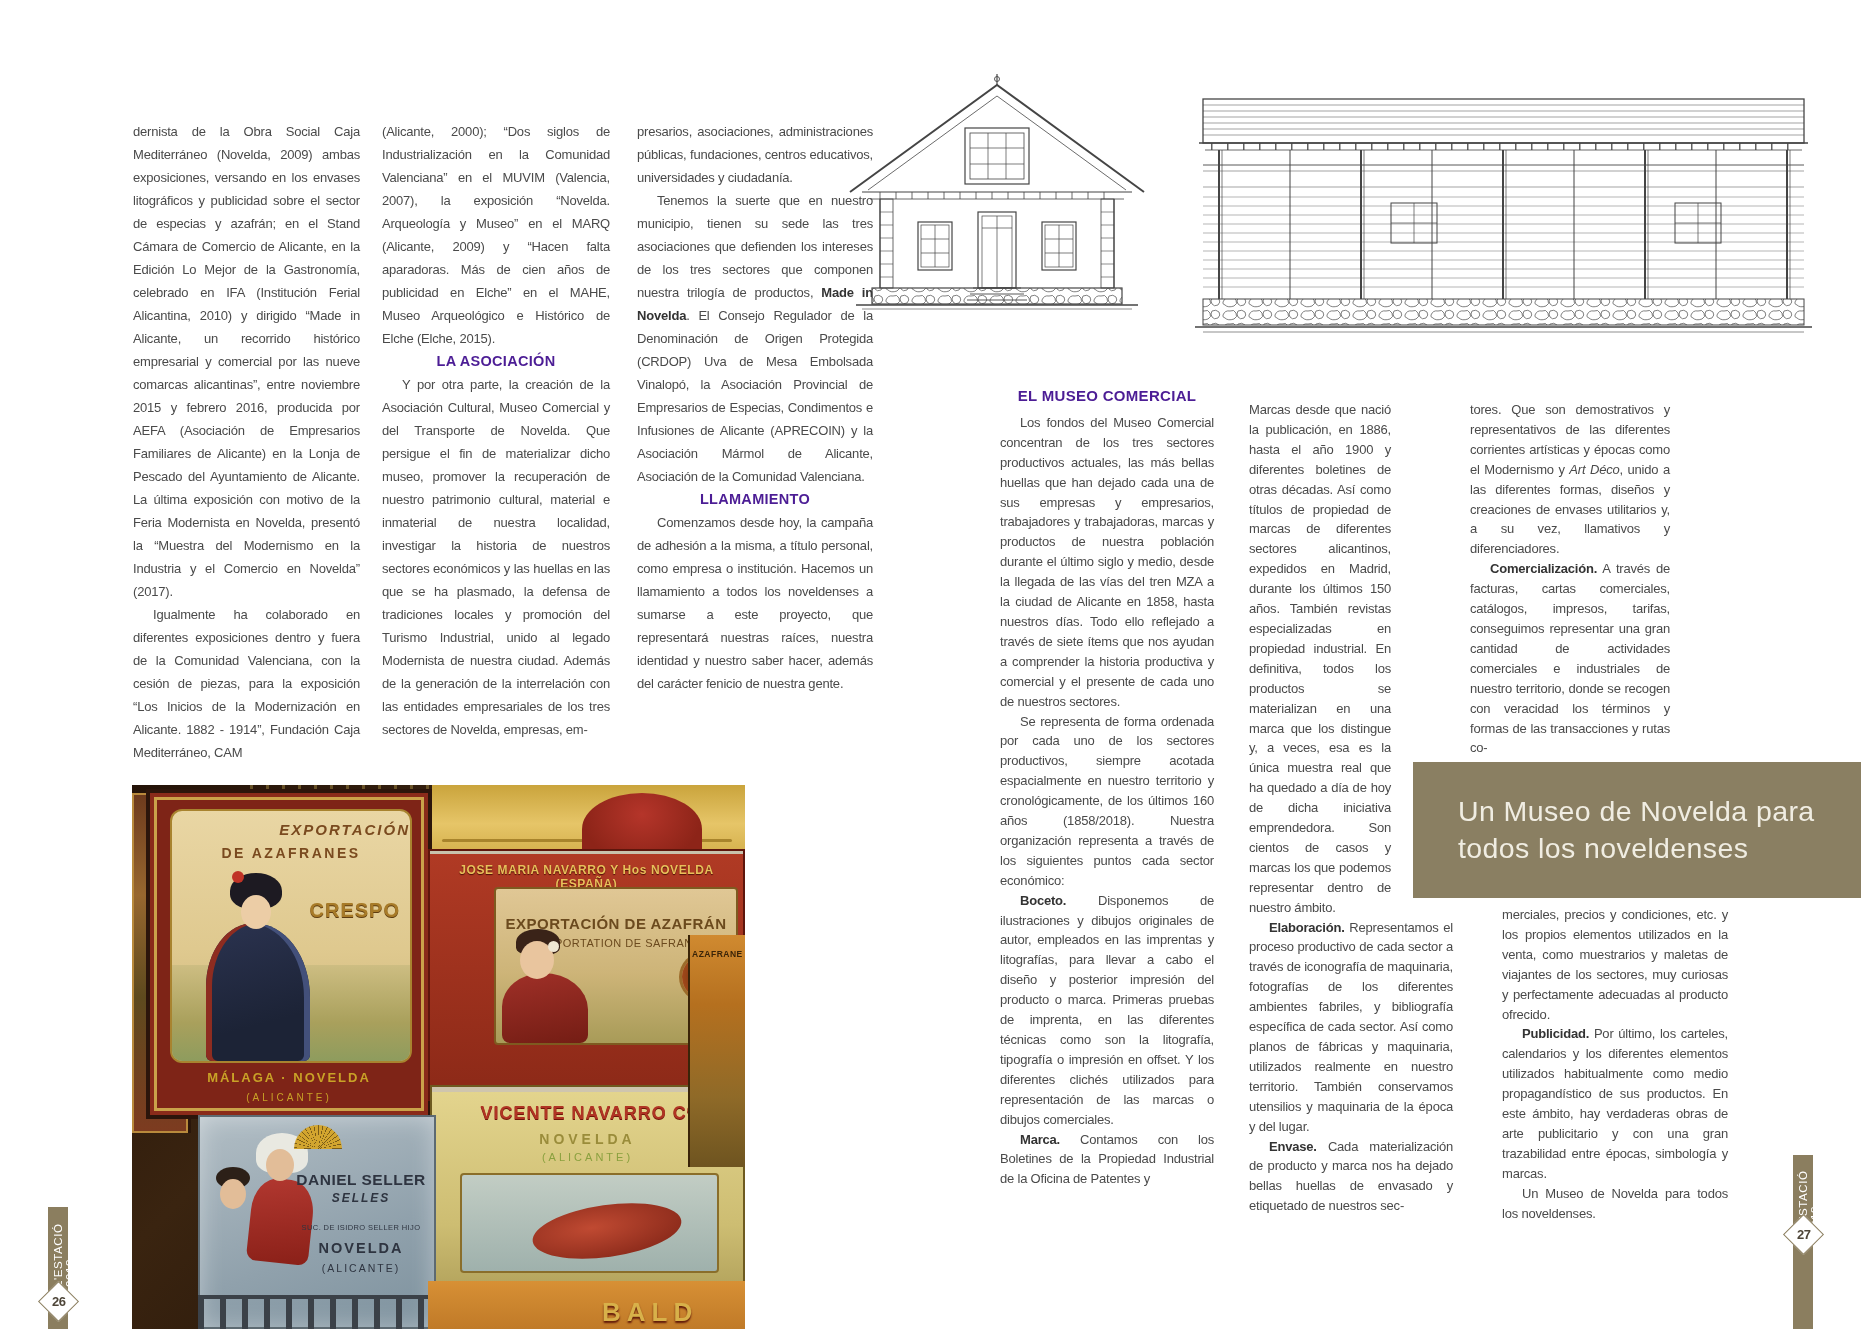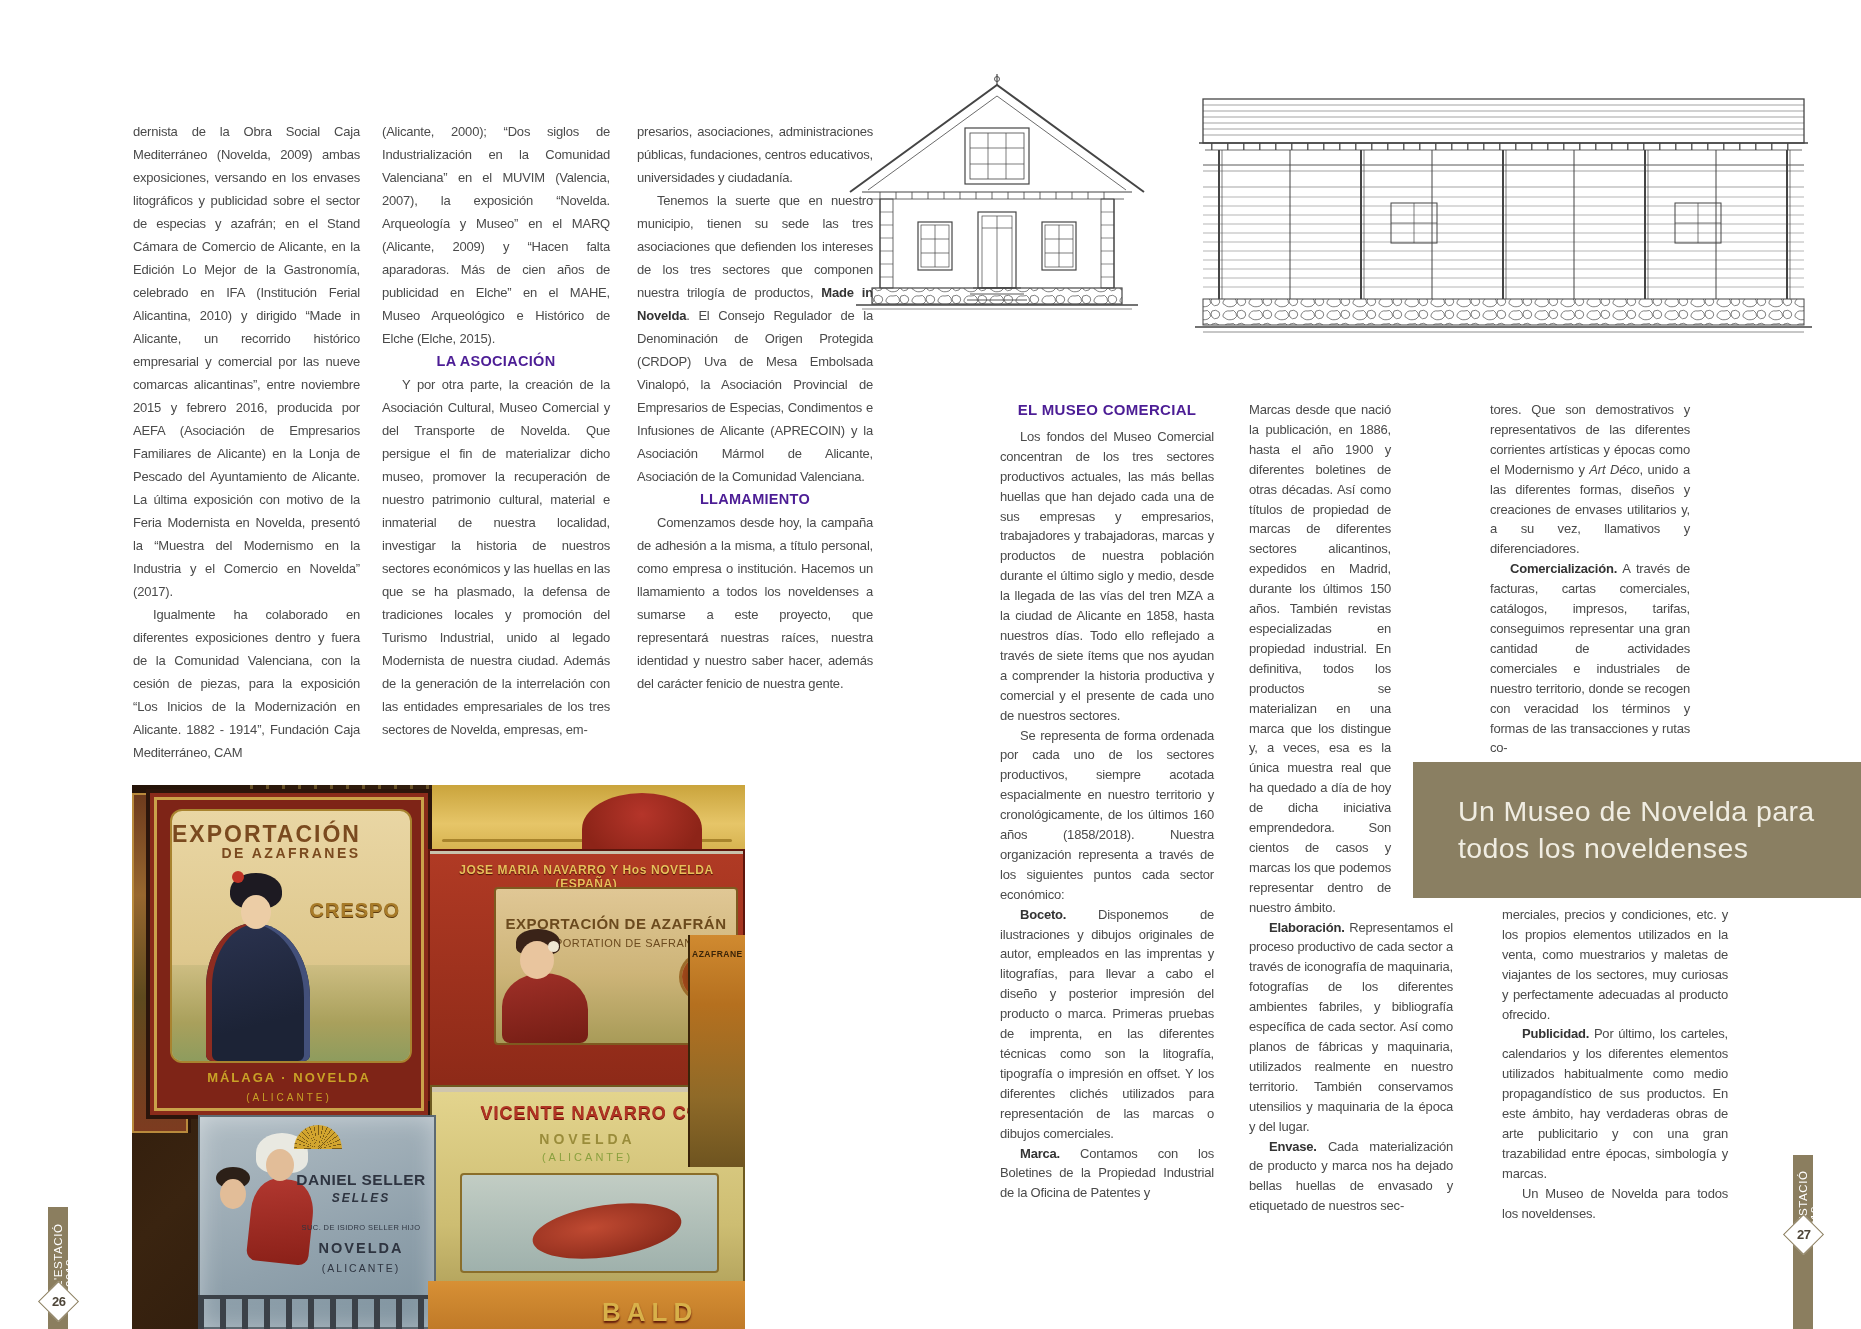--- a/index.html
+++ b/index.html
@@ -39,22 +39,22 @@
             background:repeating-linear-gradient(90deg, rgba(150,125,60,.55) 0 3px, rgba(20,10,4,0) 3px 16px); }
   .strip-tin { left:0; top:8px; width:56px; height:340px;
                background:linear-gradient(180deg,#6d3a1d,#97672f 30%,#5e4a1e 60%,#7d3b20);
                border-right:3px solid #2a160a; box-shadow:inset 0 0 0 2px #b98a3c; }
   .tin-crespo { left:14px; top:4px; width:286px; height:330px; background:#7e2417;
                 box-shadow:inset 0 0 0 4px #2c150b, inset 0 0 0 8px #8a2b1a, inset 0 0 0 11px #caa24a; }
   .crespo-label { left:24px; top:20px; width:238px; height:250px; border-radius:12px;
                   background:linear-gradient(180deg,#e9d6a4,#dfc98f 55%,#cdb679); border:2px solid #a8832f; }
   .crespo-land { left:0; bottom:0; width:100%; height:96px; border-radius:0 0 10px 10px;
                  background:linear-gradient(180deg,#cdbd82,#a9a05c 60%,#8e9c5e); }
-  .t-crespo1 { left:0; top:10px; width:100%; text-align:left; color:#7a4a1f; font-weight:bold;
-               font-size:23px; letter-spacing:2px; }
+  .t-crespo1 { left:0; top:10px; width:100%; text-align:right; color:#7a4a1f; font-weight:bold;
+               font-size:15px; letter-spacing:2px;font-style:italic; }
   .t-crespo2 { left:0; top:34px; width:100%; text-align:center; color:#7a4a1f; font-weight:bold;
                font-size:14px; letter-spacing:2.5px; }
   .t-crespo-brand { right:10px; top:88px; color:#a87b28; font-weight:bold; font-size:20px;
                     letter-spacing:1px; text-shadow:0 1px 0 #5e3c10; }
   .geisha-hair { left:58px; top:62px; width:52px; height:36px; background:#1d1a22; border-radius:50% 50% 40% 40%; }
   .geisha-flower { left:60px; top:60px; width:12px; height:12px; background:#c03326; border-radius:50%; }
   .geisha-face { left:69px; top:84px; width:30px; height:34px; background:#eccda6; border-radius:50%; }
   .geisha-body { left:34px; top:112px; width:104px; height:138px; background:linear-gradient(165deg,#2b3350,#1c2336 70%);
                  border-radius:46% 54% 6px 6px; box-shadow:inset 6px 0 0 #8e2c20, inset -6px 0 0 #43507a; }
   .t-malaga1 { left:0; bottom:34px; width:100%; text-align:center; color:#c9a227; font-weight:bold;
@@ -290,36 +290,36 @@
         <rect x="196" y="116" width="46" height="40" stroke-width="1"></rect>
         <path d="M219,116 V156 M196,136 H242" stroke-width="0.7"></path>
         <rect x="480" y="116" width="46" height="40" stroke-width="1"></rect>
         <path d="M503,116 V156 M480,136 H526" stroke-width="0.7"></path>
         <rect x="8" y="212" width="601" height="26" fill="url(#rubble2)" stroke-width="1"></rect>
         <line x1="0" y1="240" x2="617" y2="240" stroke-width="1.5"></line>
         <line x1="8" y1="245" x2="609" y2="245" stroke-width="0.6"></line>
       </g>
     </svg>
 
-    <div class="col col-right" style="left:1000px; top:400px; width:214px;">
+    <div class="col col-right" style="left:1000px; top:386px; width:214px;">
       <p class="h-olive first">EL MUSEO COMERCIAL</p>
       <p class="indent">Los fondos del Museo Comercial concentran de los tres sectores productivos actuales, las más bellas huellas que han dejado cada una de sus empresas y empresarios, trabajadores y trabajadoras, marcas y productos de nuestra población durante el último siglo y medio, desde la llegada de las vías del tren MZA a la ciudad de Alicante en 1858, hasta nuestros días. Todo ello reflejado a través de siete ítems que nos ayudan a comprender la historia productiva y comercial y el presente de cada uno de nuestros sectores.</p>
       <p class="indent">Se representa de forma ordenada por cada uno de los sectores productivos, siempre acotada espacialmente en nuestro territorio y cronológicamente, de los últimos 160 años (1858/2018). Nuestra organización representa a través de los siguientes puntos cada sector económico:</p>
       <p class="indent"><b class="lead">Boceto.</b><span> Disponemos de ilustraciones y dibujos originales de autor, empleados en las imprentas y litografías, para llevar a cabo el diseño y posterior impresión del producto o marca. Primeras pruebas de imprenta, en las diferentes técnicas como son la litografía, tipografía o impresión en offset. Y los diferentes clichés utilizados para representación de las marcas o dibujos comerciales.</span></p>
       <p class="indent"><b class="lead">Marca.</b><span> Contamos con los Boletines de la Propiedad Industrial de la Oficina de Patentes y</span></p>
     </div>
 
     <div class="col col-right" style="left:1249px; top:400px; width:204px;">
       <div class="wrap-spacer"></div>
       <p>Marcas desde que nació la publicación, en 1886, hasta el año 1900 y diferentes boletines de otras décadas. Así como títulos de propiedad de marcas de diferentes sectores alicantinos, expedidos en Madrid, durante los últimos 150 años. También revistas especializadas en propiedad industrial. En definitiva, todos los productos se materializan en una marca que los distingue y, a veces, esa es la única muestra real que ha quedado a día de hoy de dicha iniciativa emprendedora. Son cientos de casos y marcas los que podemos representar dentro de nuestro ámbito.</p>
       <p class="indent"><b class="lead">Elaboración.</b><span> Representamos el proceso productivo de cada sector a través de iconografía de maquinaria, fotografías de los diferentes ambientes fabriles, y bibliografía específica de cada sector. Así como planos de fábricas y maquinaria, utilizados realmente en nuestro territorio. También conservamos utensilios y maquinaria de la época y del lugar.</span></p>
       <p class="indent"><b class="lead">Envase.</b><span> Cada materialización de producto y marca nos ha dejado bellas huellas de envasado y etiquetado de nuestros sec-</span></p>
     </div>
 
-    <div class="col col-right" style="left:1470px; top:400px; width:200px;margin-left:20px;">
+    <div class="col col-right" style="left:1470px; top:400px; width:200px;">
       <p><span>tores. Que son demostrativos y representativos de las diferentes corrientes artísticas y épocas como el Modernismo y </span><i>Art Déco</i><span>, unido a las diferentes formas, diseños y creaciones de envases utilitarios y, a su vez, llamativos y diferenciadores.</span></p>
       <p class="indent"><b class="lead">Comercialización.</b><span> A través de facturas, cartas comerciales, catálogos, impresos, tarifas, conseguimos representar una gran cantidad de actividades comerciales e industriales de nuestro territorio, donde se recogen con veracidad los términos y formas de las transacciones y rutas co-</span></p>
     </div>
 
     <div class="banner">
       <span>Un Museo de Novelda para todos los noveldenses</span>
     </div>
 
     <div class="col col-right" style="left:1502px; top:905px; width:226px;">
       <p>merciales, precios y condiciones, etc. y los propios elementos utilizados en la venta, como muestrarios y maletas de viajantes de los sectores, muy curiosas y perfectamente adecuadas al producto ofrecido.</p>

